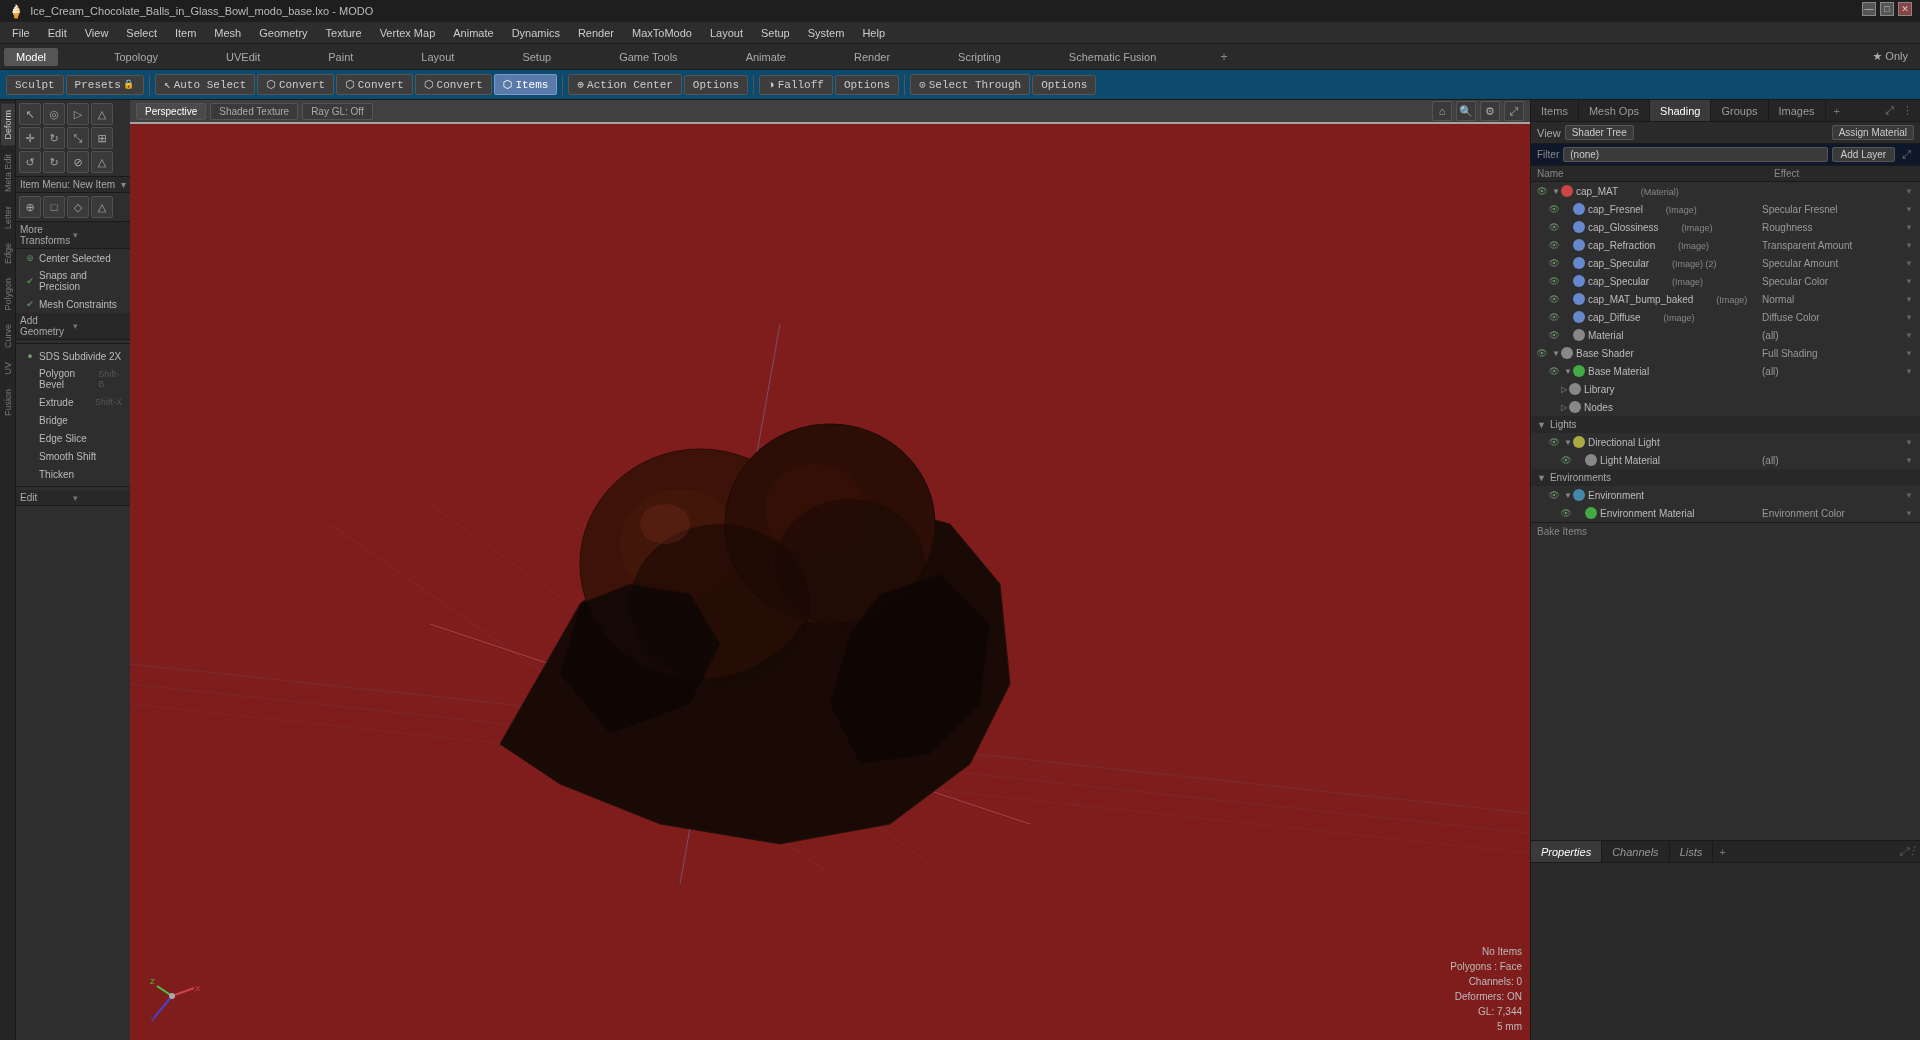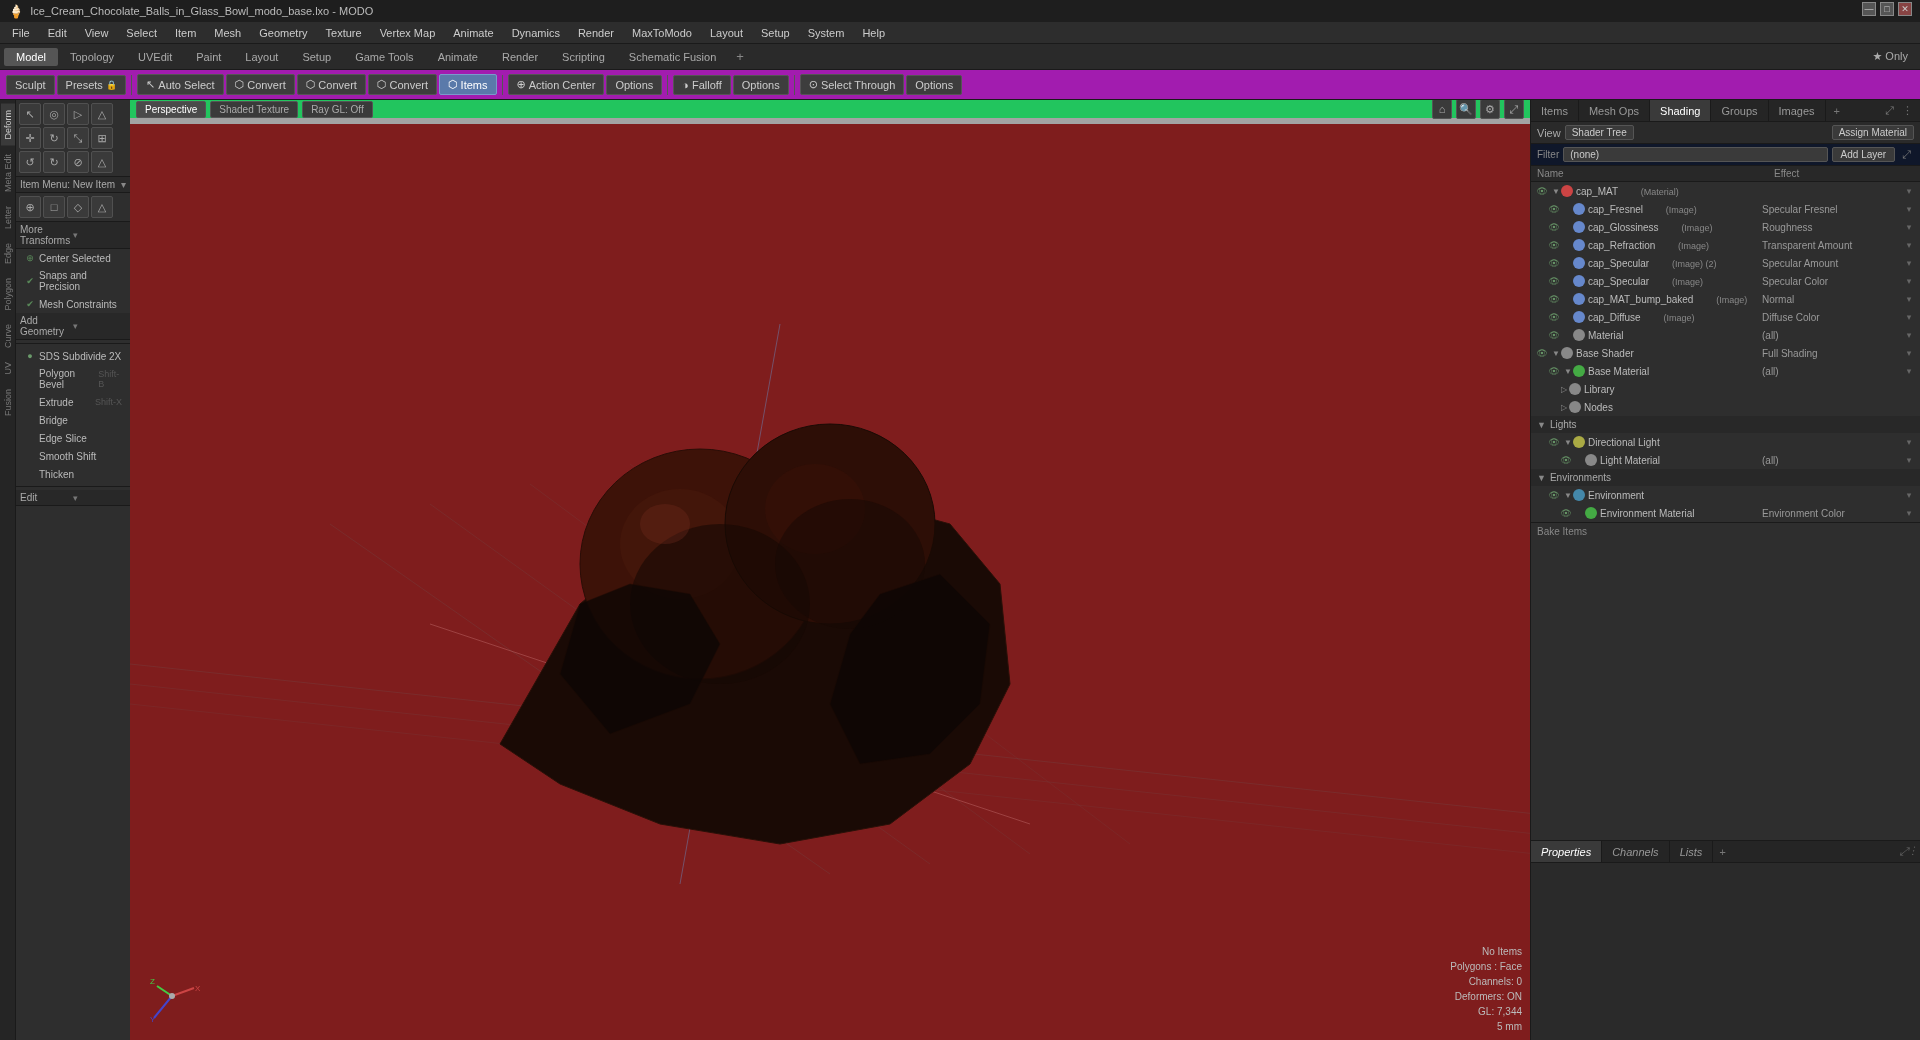--- a/index.html
+++ b/index.html
@@ -46,40 +46,42 @@
     }
 
     
     #modebar {
       height: 26px;
       background: #2a2a2a;
       display: flex;
       align-items: center;
       padding: 0 4px;
       border-bottom: 1px solid #1a1a1a;
+      gap: 44px;
     }
     .mode-tab {
       padding: 3px 12px;
       font-size: 11px;
       color: #aaa;
       cursor: pointer;
       border-radius: 2px;
     }
     .mode-tab.active { background: #555; color: #fff; border-radius: 2px; }
     .add-tab { padding: 3px 8px; font-size: 13px; color: #888; cursor: pointer; }
 
     
     #toolbar {
       height: 30px;
-      background: #a21caf;
+      background: #0c4a6e;
       display: flex;
       align-items: center;
       padding: 0 6px;
       gap: 2px;
       border-bottom: 1px solid #1a1a1a;
+      font-family: Liberation Mono, monospace;
     }
     .toolbar-btn {
       padding: 3px 8px;
       font-size: 11px;
       color: #ccc;
       cursor: pointer;
       background: #3d3d3d;
       border: 1px solid #555;
       border-radius: 2px;
       display: flex;
@@ -93,26 +95,26 @@
 
     
     #viewport {
       flex: 1;
       background: #555;
       position: relative;
       overflow: hidden;
     }
     #viewport-header {
       height: 24px;
-      background: #22c55e;
+      background: #404040;
       display: flex;
       align-items: center;
       padding: 0 6px;
       gap: 4px;
-      border-bottom: 6px solid #a3a3a3;
+      border-bottom: 2px solid #a3a3a3;
     }
     .view-btn {
       padding: 2px 8px;
       font-size: 10px;
       color: #aaa;
       background: #3a3a3a;
       border: 1px solid #555;
       border-radius: 2px;
       cursor: pointer;
     }

